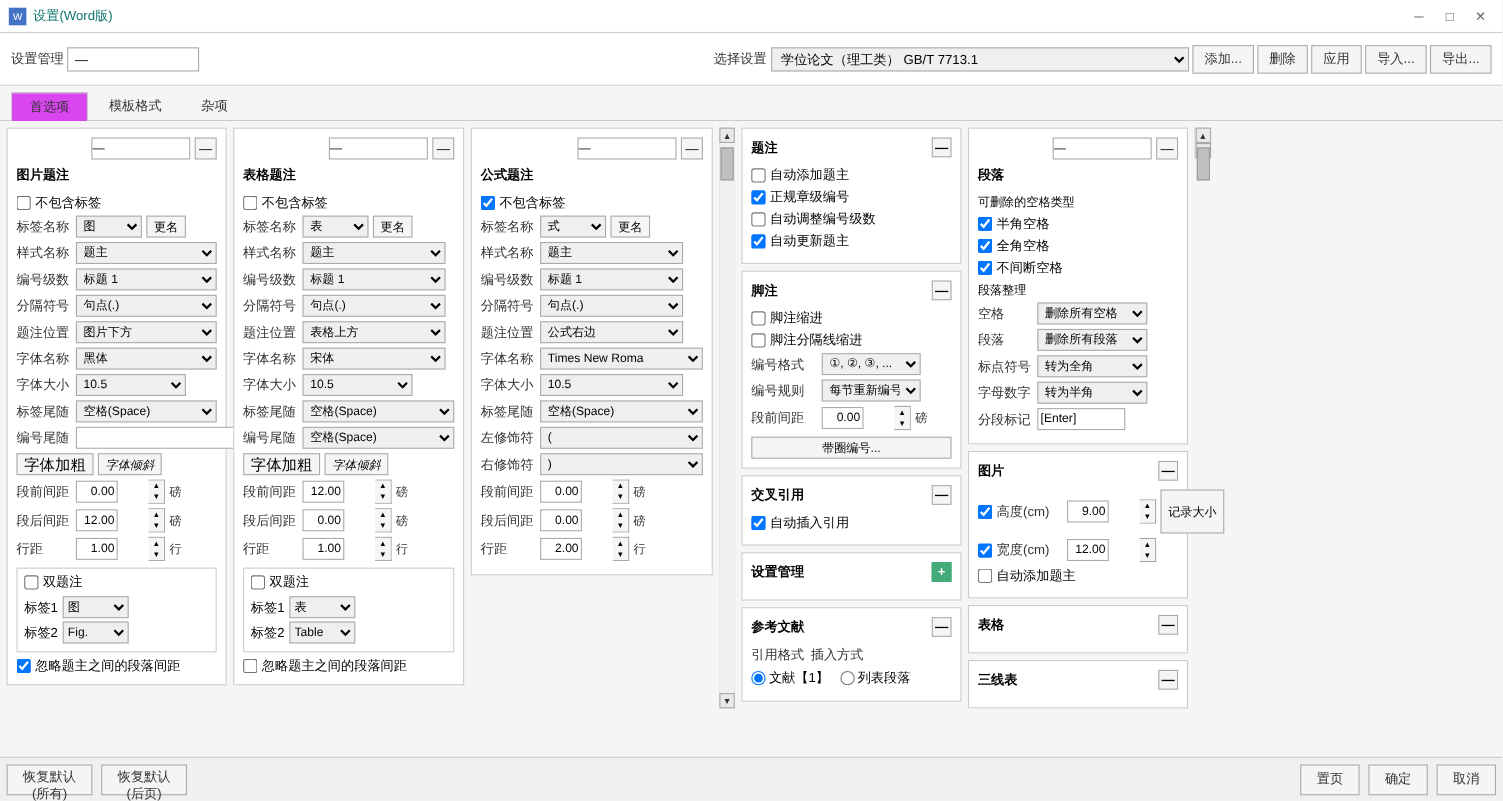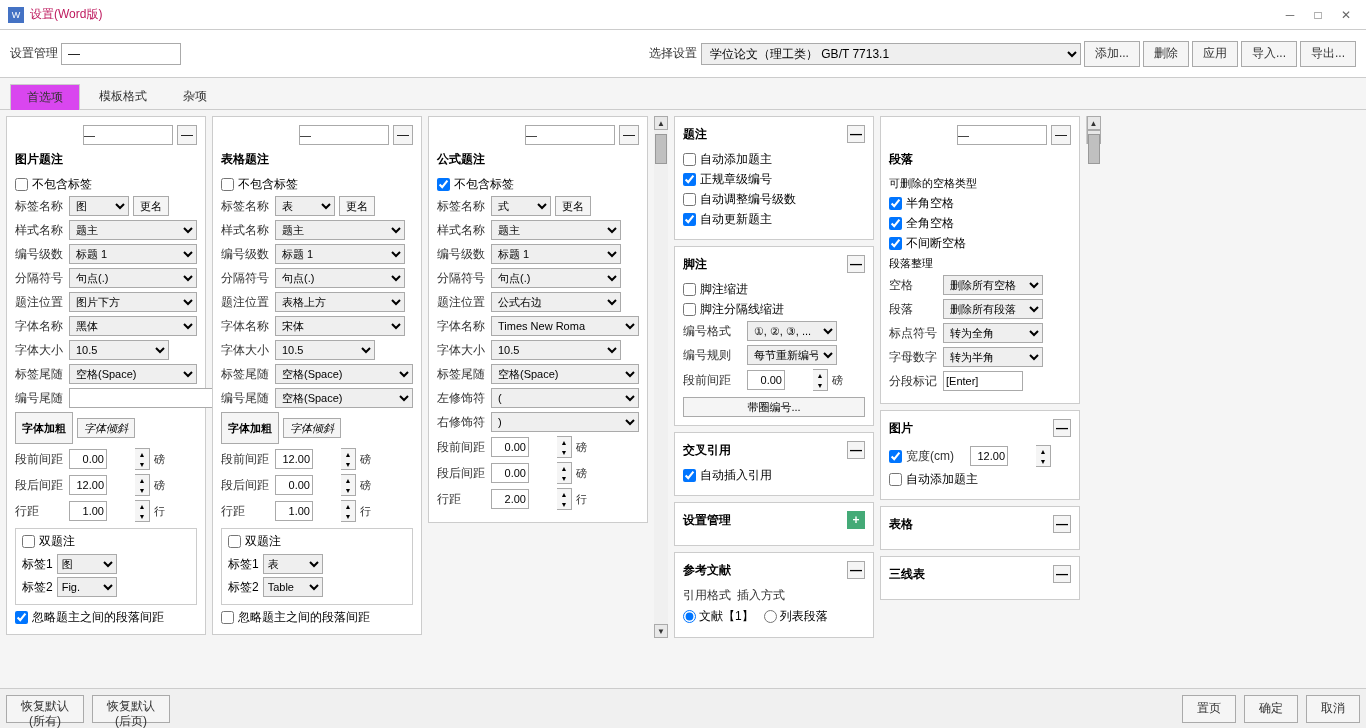--- a/index.html
+++ b/index.html
@@ -10,21 +10,21 @@
       background: #fff;
       border-bottom: 1px solid #ccc;
       height: 30px;
       display: flex;
       align-items: center;
       padding: 0 8px;
       justify-content: space-between;
     }
     .title-bar-left { display: flex; align-items: center; gap: 6px; }
     .title-bar-icon { width: 16px; height: 16px; background: #4472c4; display: flex; align-items: center; justify-content: center; color: white; font-size: 9px; }
-    .title-bar-text { font-size: 12px; color: #be185d; }
+    .title-bar-text { font-size: 12px; color: #0f766e; }
     .title-bar-controls { display: flex; gap: 4px; }
     .title-btn { width: 24px; height: 20px; border: none; background: transparent; cursor: pointer; display: flex; align-items: center; justify-content: center; font-size: 12px; color: #666; }
 
     
     .toolbar {
       background: #fff;
       border-bottom: 1px solid #ccc;
       padding: 6px 10px;
       display: flex;
       align-items: center;
@@ -125,21 +125,21 @@
       height: 40px;
       display: flex;
       align-items: center;
       padding: 0 6px;
       gap: 8px;
     }
     .btn-bottom { border: 1px solid #aaa; background: #f5f5f5; padding: 4px 14px; height: 28px; cursor: pointer; font-size: 12px; color: #333; white-space: nowrap; }
     .btn-bottom-multi { display: flex; flex-direction: column; align-items: center; line-height: 1.2; height: 28px; justify-content: center; }
     .spacer-flex { flex: 1; }
 
-    .bold-btn { font-weight: bold; font-size: 11px; border: 1px solid #aaa; background: #f5f5f5; padding: 1px 6px; height: 32px; cursor: pointer; }
+    .bold-btn { font-weight: normal; font-size: 14px; border: 1px solid #aaa; background: #f5f5f5; padding: 1px 6px; height: 20px; cursor: pointer; }
     .italic-btn { font-style: italic; font-size: 11px; border: 1px solid #aaa; background: #f5f5f5; padding: 1px 6px; height: 20px; cursor: pointer; }
 
     .double-label-section { border: 1px solid #ccc; padding: 4px 6px; margin-top: 6px; }
     .double-label-header { display: flex; align-items: center; gap: 4px; margin-bottom: 4px; }
     .label-row { display: flex; align-items: center; gap: 4px; margin-bottom: 3px; font-size: 12px; }
     .label-select { border: 1px solid #aaa; height: 20px; width: 60px; font-size: 11px; }
     .ignore-row { display: flex; align-items: center; gap: 4px; font-size: 11px; margin-top: 4px; }
 
     .main-panels-container {
       display: flex;
@@ -764,20 +764,32 @@
             <div class="form-row">
               <span class="form-label">分段标记</span>
               <input class="form-select" style="width: 80px;" value="[Enter]">
             </div>
           </div>
 
           <div class="section-panel" style="width:185px">
             <div class="section-header">
               <span class="section-title">图片</span>
               <div class="section-minus">—</div>
+            </div>
+            <div class="form-row">
+              <input type="checkbox" checked="" style="">
+              <span class="form-label" style="min-width:60px">高度(cm)</span>
+              <div class="spinner-wrap">
+                <input class="spinner-input" value="9.00" style="">
+                <div class="spinner-btns">
+                  <button class="spinner-btn">▲</button>
+                  <button class="spinner-btn">▼</button>
+                </div>
+              </div>
+              <button class="btn-small" style="height:40px;">记录大小</button>
             </div>
             <div class="form-row">
               <input type="checkbox" checked="" style="">
               <span class="form-label" style="min-width:60px">宽度(cm)</span>
               <div class="spinner-wrap">
                 <input class="spinner-input" value="12.00" style="">
                 <div class="spinner-btns">
                   <button class="spinner-btn">▲</button>
                   <button class="spinner-btn">▼</button>
                 </div>

